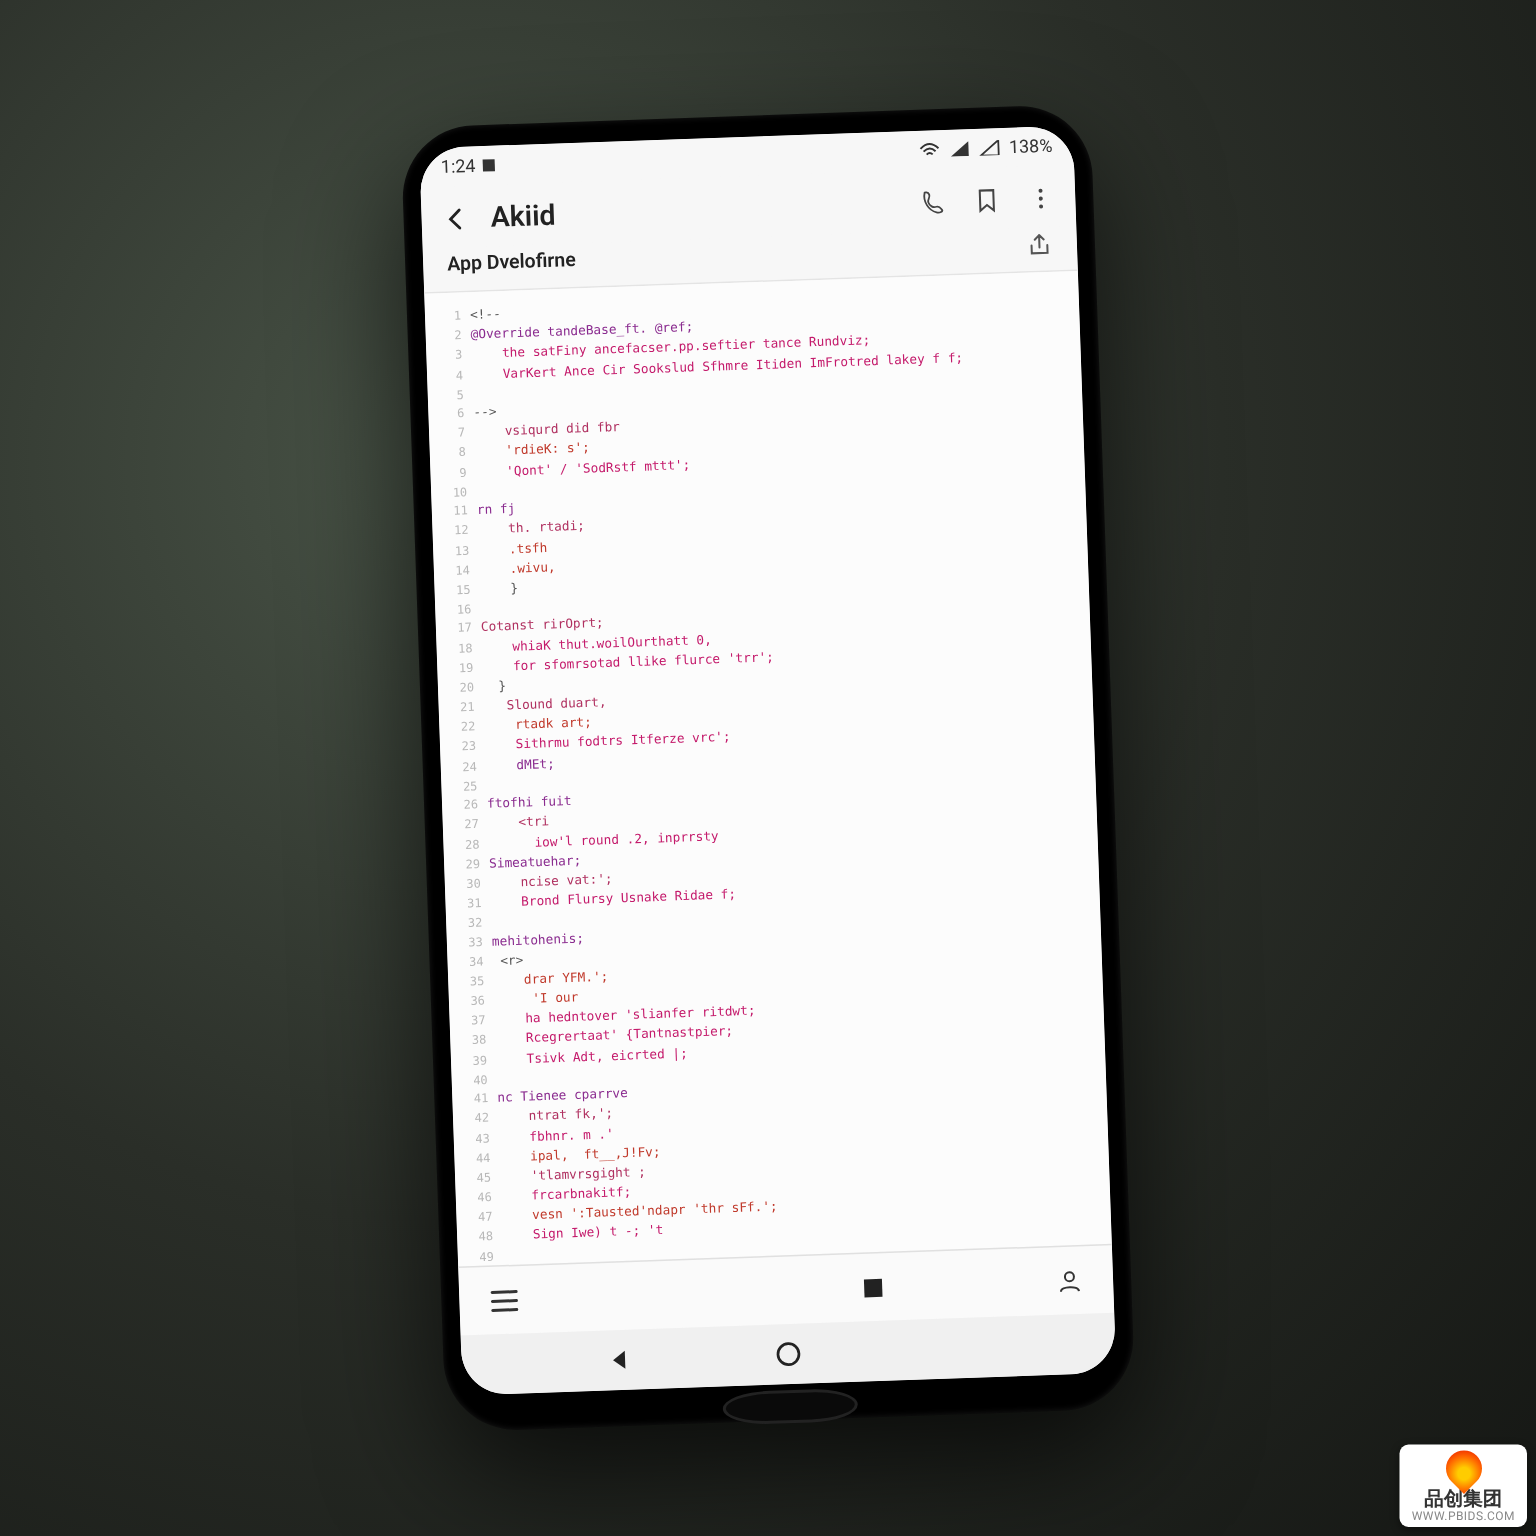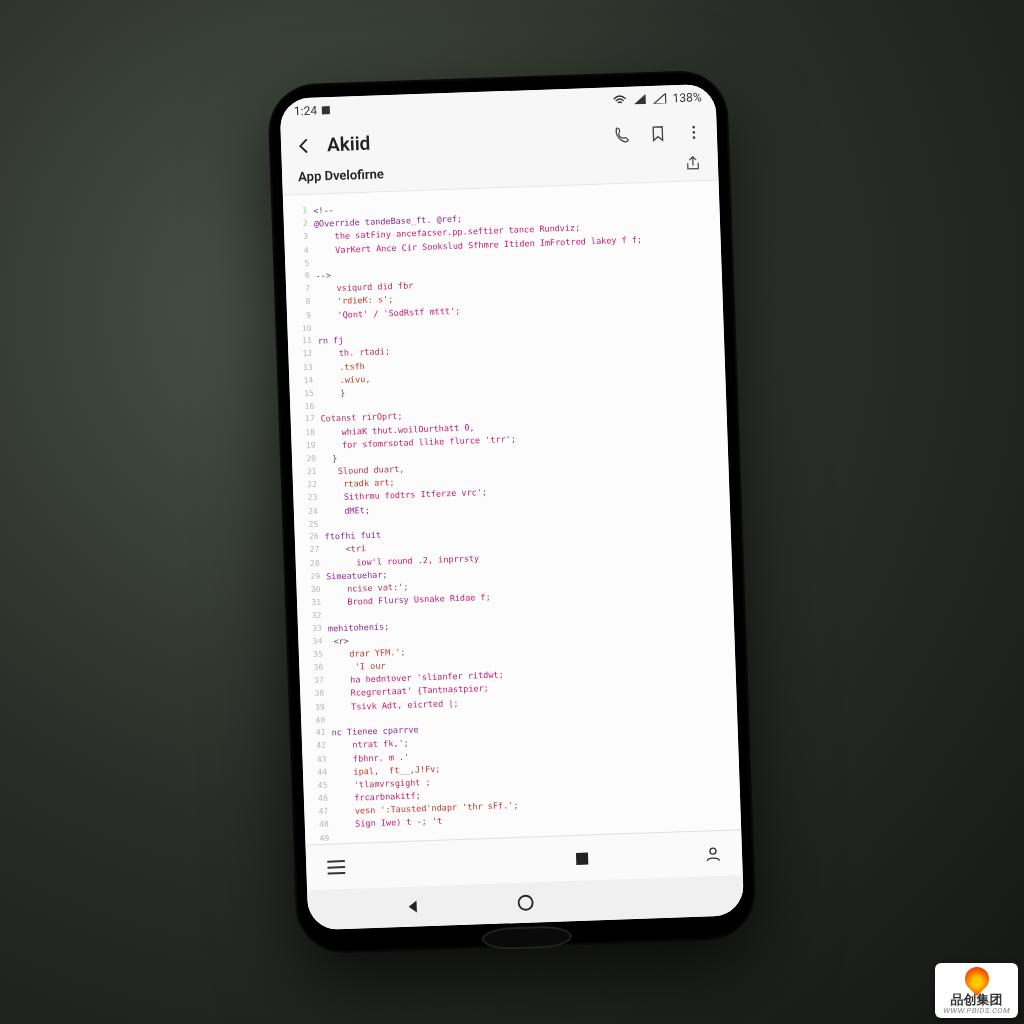--- a/index.html
+++ b/index.html
@@ -118,21 +118,21 @@
     text-align:center;
   }
   .watermark .flame {
     width:24px; height:24px;
     background: radial-gradient(circle at 40% 60%, #ffcc00 20%, #ff6a00 55%, #e60000 100%);
     border-radius: 50% 50% 50% 0;
     transform: rotate(-45deg);
     margin-bottom:2px;
   }
   .watermark-cn { font-weight:700; font-size:13px; }
-  .watermark-url { font-size:8px; color:#888; letter-spacing:0.3px;font-style:italic; }
+  .watermark-url { font-size:8px; color:#888; letter-spacing:0.3px; }
 </style>
 </head>
 <body>
 
 <div class="phone">
   <div class="screen">
 
     <div class="status-bar">
       <div class="status-left">
         <span>1:24</span>

